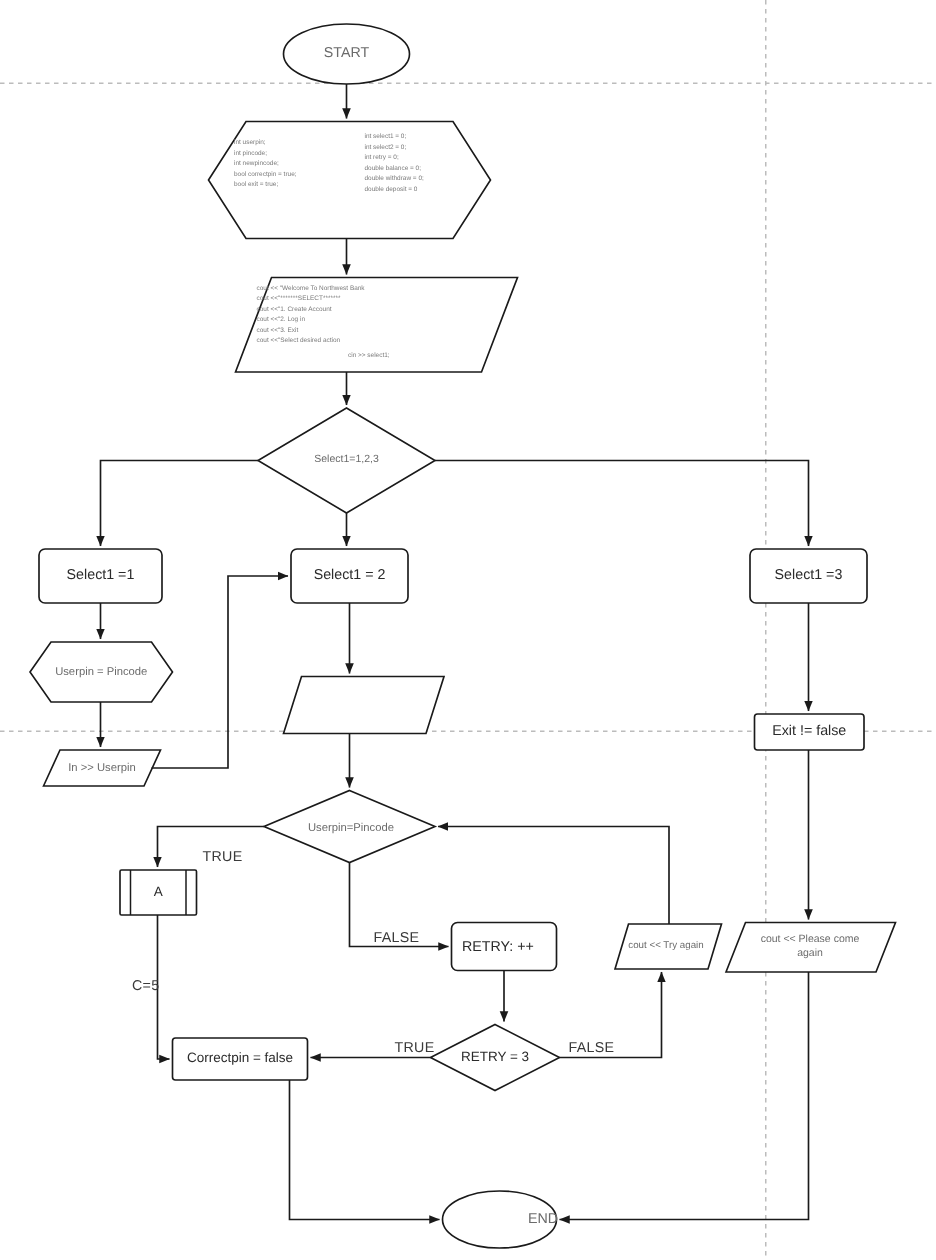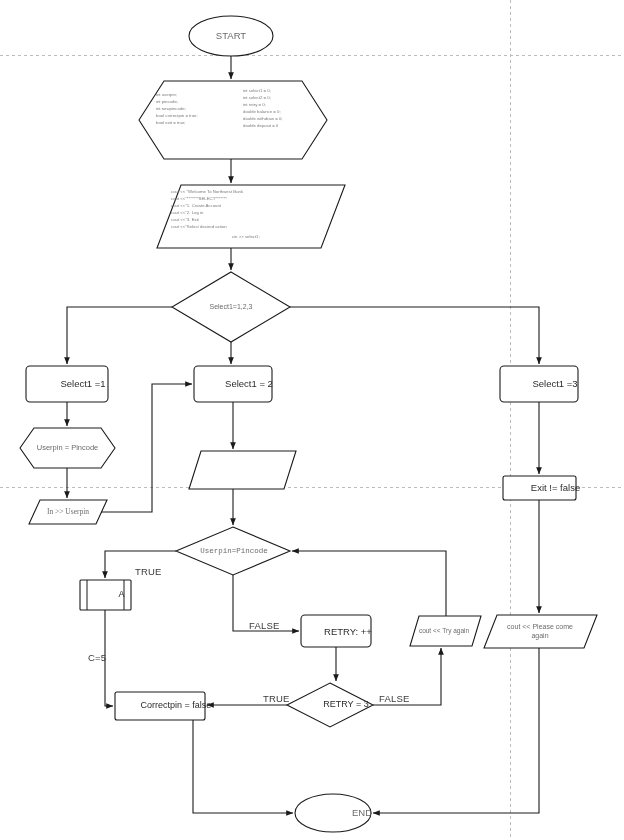--- a/index.html
+++ b/index.html
@@ -11,21 +11,21 @@
     position:absolute;
     display:flex;
     align-items:center;
     justify-content:center;
     text-align:center;
     color:#6b6b6b;
     pointer-events:none;
     line-height:1.25;
     white-space:pre-line;
   }
-  .lbl-dark{color:#2b2b2b;padding-left:16px;}
+  .lbl-dark{color:#2b2b2b;}
   .edge-label{
     position:absolute;
     color:#3a3a3a;
     font-size:9.5px;
     letter-spacing:.2px;
     white-space:nowrap;
   }
   .code-block{
     position:absolute;
     color:#7a7a7a;
@@ -169,26 +169,26 @@
   <div class="node-label" style="left:186px;top:300px;width:90px;height:14px;font-size:7px;">Select1=1,2,3</div>
 
   <div class="node-label lbl-dark" style="left:26px;top:374px;width:82px;height:20px;font-size:9.5px;">Select1 =1</div>
 
   <div class="node-label lbl-dark" style="left:194px;top:374px;width:78px;height:20px;font-size:9.5px;">Select1 = 2</div>
 
   <div class="node-label lbl-dark" style="left:500px;top:374px;width:78px;height:20px;font-size:9.5px;">Select1 =3</div>
 
   <div class="node-label" style="left:20px;top:441px;width:95px;height:14px;font-size:7.5px;">Userpin = Pincode</div>
 
-  <div class="node-label" style="left:31px;top:505px;width:74px;height:14px;font-size:7.5px;font-family:Liberation Serif, serif;">In &gt;&gt; Userpin</div>
+  <div class="node-label" style="left:31px;top:505px;width:74px;height:14px;font-size:7.5px;">In &gt;&gt; Userpin</div>
 
 
   <div class="node-label lbl-dark" style="left:503px;top:481px;width:73px;height:14px;font-size:9.5px;">Exit != false</div>
 
-  <div class="node-label" style="left:188px;top:545px;width:92px;height:14px;font-size:7.5px;font-family:Liberation Mono, monospace;">Userpin=Pincode</div>
+  <div class="node-label" style="left:188px;top:545px;width:92px;height:14px;font-size:7.5px;">Userpin=Pincode</div>
 
   <div class="node-label lbl-dark" style="left:87px;top:588px;width:37px;height:14px;font-size:9px;">A</div>
 
   <div class="node-label lbl-dark" style="left:297px;top:624px;width:70px;height:16px;font-size:9.5px;">RETRY: ++</div>
 
   <div class="node-label" style="left:408px;top:624px;width:72px;height:14px;font-size:6.5px;">cout &lt;&lt; Try again</div>
 
   <div class="node-label" style="left:492px;top:620px;width:96px;height:24px;font-size:7px;">cout &lt;&lt; Please come
 again</div>
 

